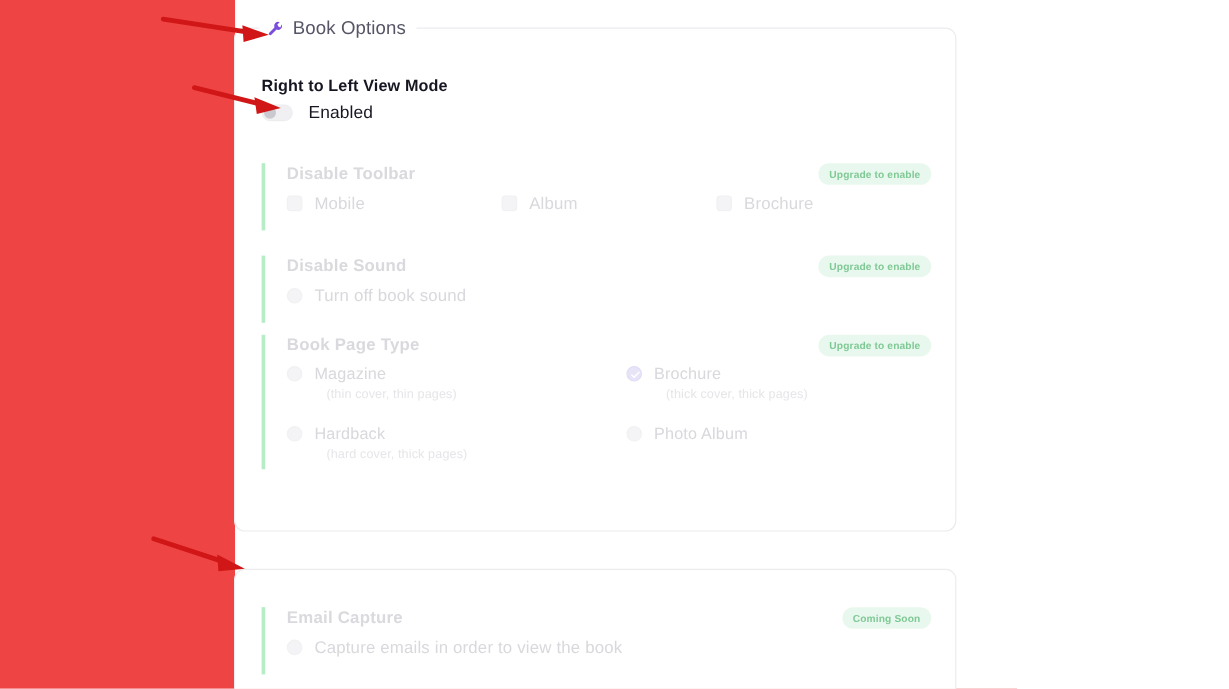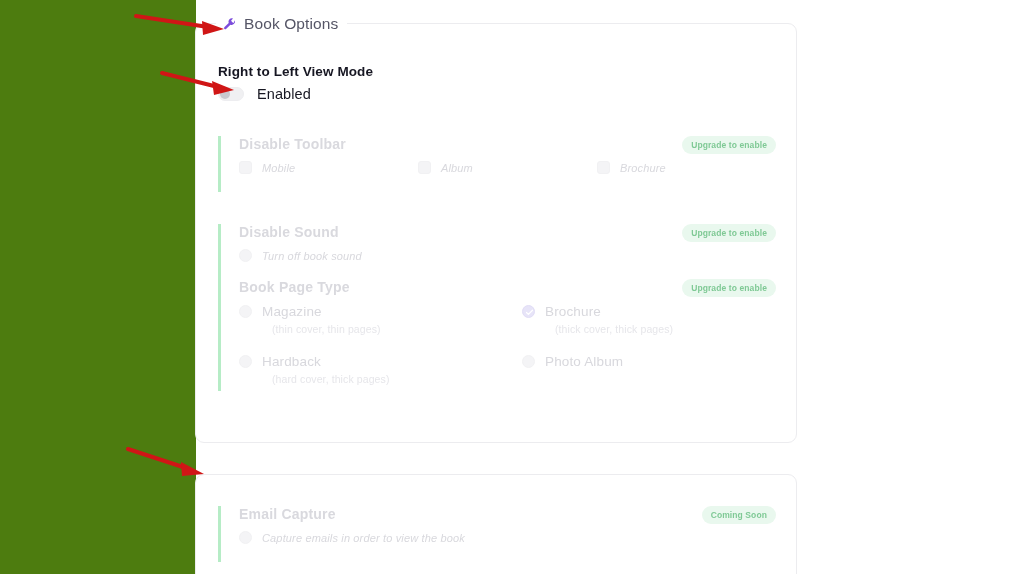--- a/index.html
+++ b/index.html
@@ -7,21 +7,21 @@
   html, body {
     margin: 0; padding: 0;
     width: 1024px; height: 574px;
     background: #fdfdfd;
     font-family: "Liberation Sans", "DejaVu Sans", sans-serif;
     overflow: hidden;
   }
   #screen {
     position: relative;
     width: 1024px; height: 574px;
-    background: #4d7c0f;
+    background: #ef4444;
     padding-left: 24px;
   }
   
   .panel-divider {
     position: absolute;
     left: 196px; top: 0; width: 1px; height: 574px;
     background: #f0f0f1;
   }
   .content-pane {
     position: absolute;
@@ -140,21 +140,21 @@
     border-color: #e1ddf6;
     position: relative;
   }
   .circle.checked svg { position: absolute; left: 2px; top: 2px; }
   .opt-label {
     font-size: 13.5px;
     color: #d8d8dd;
     letter-spacing: .15px;
     white-space: nowrap;
   }
-  .opt-label.big { font-size: 11px; font-style: italic; }
+  .opt-label.big { font-size: 14px; }
   .opt-sub {
     font-size: 10.5px;
     color: #e6e6ea;
     letter-spacing: .1px;
     white-space: nowrap;
   }
   .pagetype-grid {
     display: grid;
     grid-template-columns: 283px 283px;
     row-gap: 19px;
@@ -211,21 +211,21 @@
         </div>
         <div class="opt-cell">
           <div class="opt-row">
             <span class="box"></span>
             <span class="opt-label big">Brochure</span>
           </div>
         </div>
       </div>
     </div>
 
-    <div class="locked-section" style="left:22px; top:200px; width:558px; height:56px;">
+    <div class="locked-section" style="left:22px; top:189px; width:558px; height:56px;">
       <div class="locked-title">Disable Sound</div>
       <div class="badge">Upgrade to enable</div>
       <div class="opt-row">
         <span class="circle"></span>
         <span class="opt-label big">Turn off book sound</span>
       </div>
     </div>
 
     <div class="locked-section" style="left:22px; top:255px; width:558px; height:112px;">
       <div class="locked-title">Book Page Type</div>

